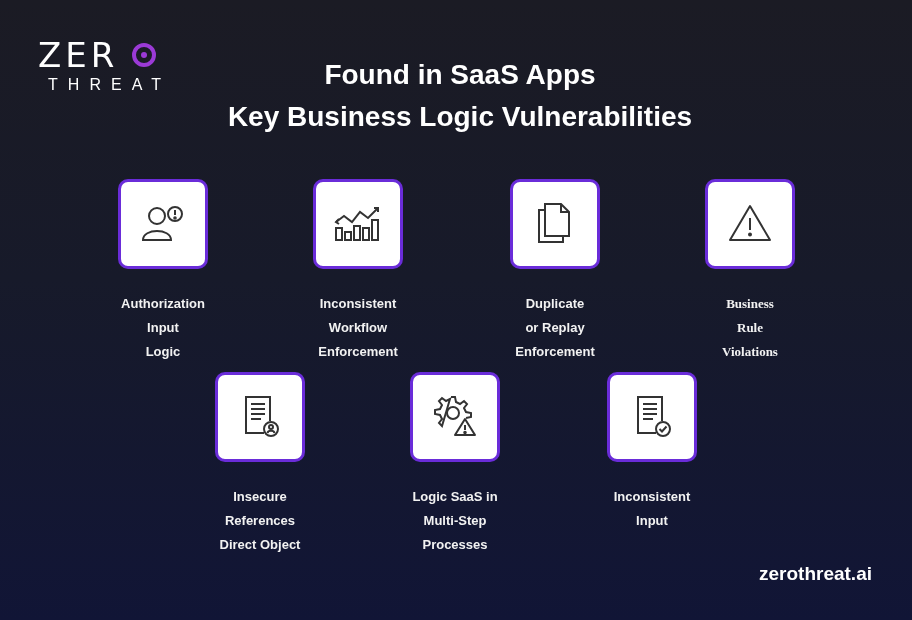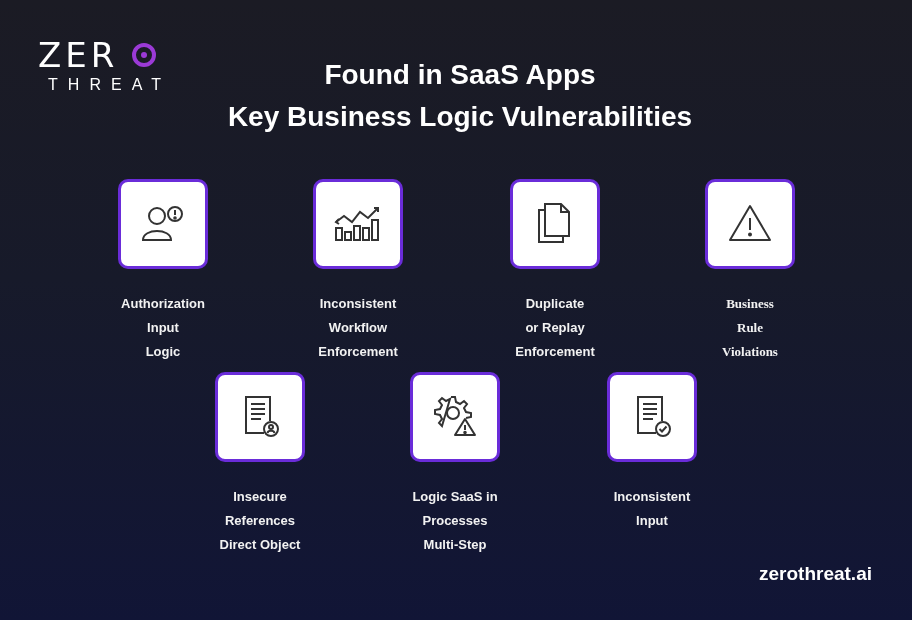--- a/index.html
+++ b/index.html
@@ -132,22 +132,22 @@
     <svg viewBox="0 0 52 52" fill="none" stroke="#333" stroke-width="2">
       <path d="M22 6 L26 6 L27 11 L31 13 L35 10 L38 13 L35 17 L37 21 L42 22 L42 26 L37 27 M13 35 L10 32 L13 28 L11 24 L6 23 L6 19 L11 18 L13 14 L10 10 L13 7 L17 10 L21 8 Z"></path>
       <circle cx="24" cy="22" r="6"></circle>
       <path d="M36 28 L46 44 H26 Z" stroke-linejoin="round"></path>
       <line x1="36" y1="34" x2="36" y2="39"></line>
       <circle cx="36" cy="41.5" r="0.8" fill="#333"></circle>
     </svg>
   </div>
   <div class="label">
     <span>Logic SaaS in</span>
+      <span>Multi-Step</span>
       <span>Processes</span>
-      <span>Multi-Step</span>
   </div>
 </div>
 
 <div class="card" style="left:552px; top:372px;">
   <div class="tile">
     <svg viewBox="0 0 52 52" fill="none" stroke="#333" stroke-width="2">
       <path d="M30 42 H12 V6 H36 V30"></path>
       <line x1="17" y1="13" x2="31" y2="13"></line>
       <line x1="17" y1="18" x2="31" y2="18"></line>
       <line x1="17" y1="23" x2="31" y2="23"></line>

